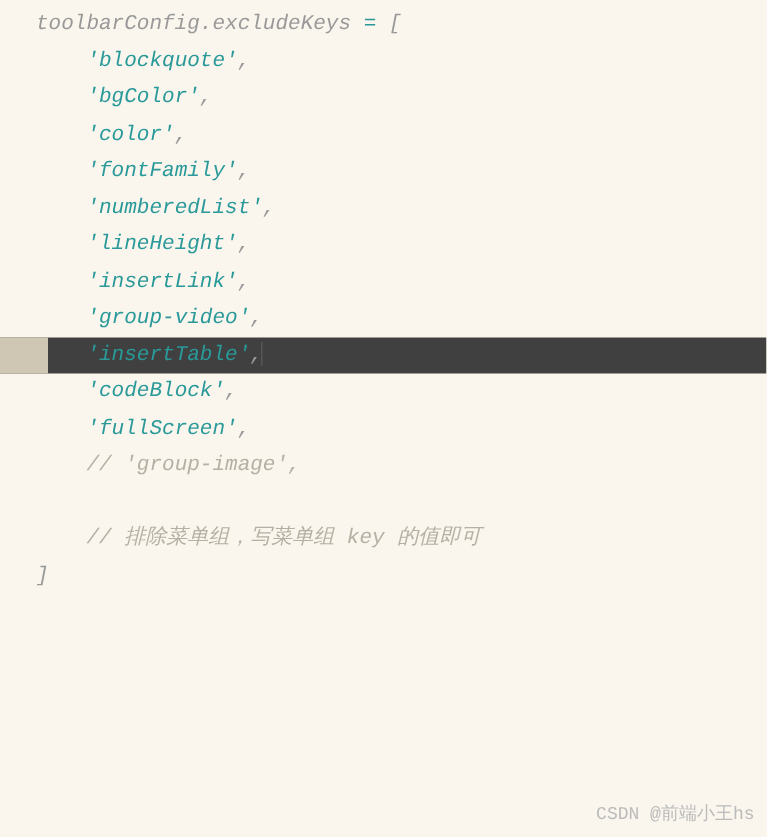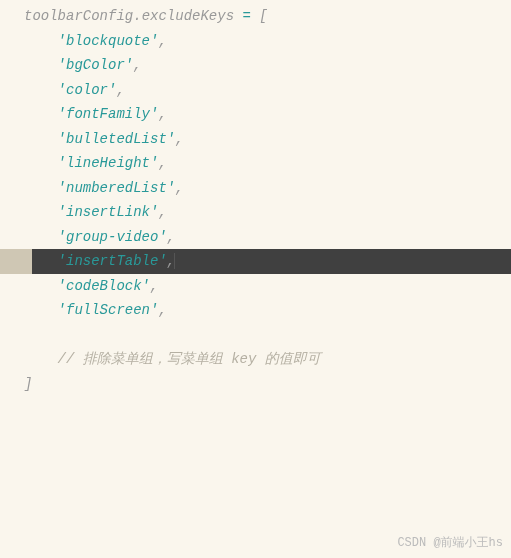--- a/index.html
+++ b/index.html
@@ -62,26 +62,26 @@
 </head>
 <body>
 
 <div>
   <div class="line"><span class="identifier">toolbarConfig</span><span class="punct">.</span><span class="property">excludeKeys</span> <span class="operator">=</span> <span class="bracket">[</span></div>
 
   <div class="line">    <span class="string">'blockquote'</span><span class="punct">,</span></div>
   <div class="line">    <span class="string">'bgColor'</span><span class="punct">,</span></div>
   <div class="line">    <span class="string">'color'</span><span class="punct">,</span></div>
   <div class="line">    <span class="string">'fontFamily'</span><span class="punct">,</span></div>
-  <div class="line">    <span class="string">'bulletedList'</span><span class="punct">,</span></div>
+  <div class="line">    <span class="string">'numberedList'</span><span class="punct">,</span></div>
   <div class="line">    <span class="string">'lineHeight'</span><span class="punct">,</span></div>
-  <div class="line">    <span class="string">'numberedList'</span><span class="punct">,</span></div>
   <div class="line">    <span class="string">'insertLink'</span><span class="punct">,</span></div>
   <div class="line">    <span class="string">'group-video'</span><span class="punct">,</span></div>
   <div class="line highlight-line"><span class="highlight-gutter"></span>    <span class="string">'insertTable'</span><span class="punct">,</span><span class="cursor"></span></div>
   <div class="line">    <span class="string">'codeBlock'</span><span class="punct">,</span></div>
   <div class="line">    <span class="string">'fullScreen'</span><span class="punct">,</span></div>
+  <div class="line">    <span class="comment">// 'group-image',</span></div>
   <div class="line"> </div>
   <div class="line">    <span class="comment">// 排除菜单组，写菜单组 key 的值即可</span></div>
   <div class="line"><span class="bracket">]</span></div>
 </div>
 
 <div class="watermark">CSDN @前端小王hs</div>
 
 </body></html>

